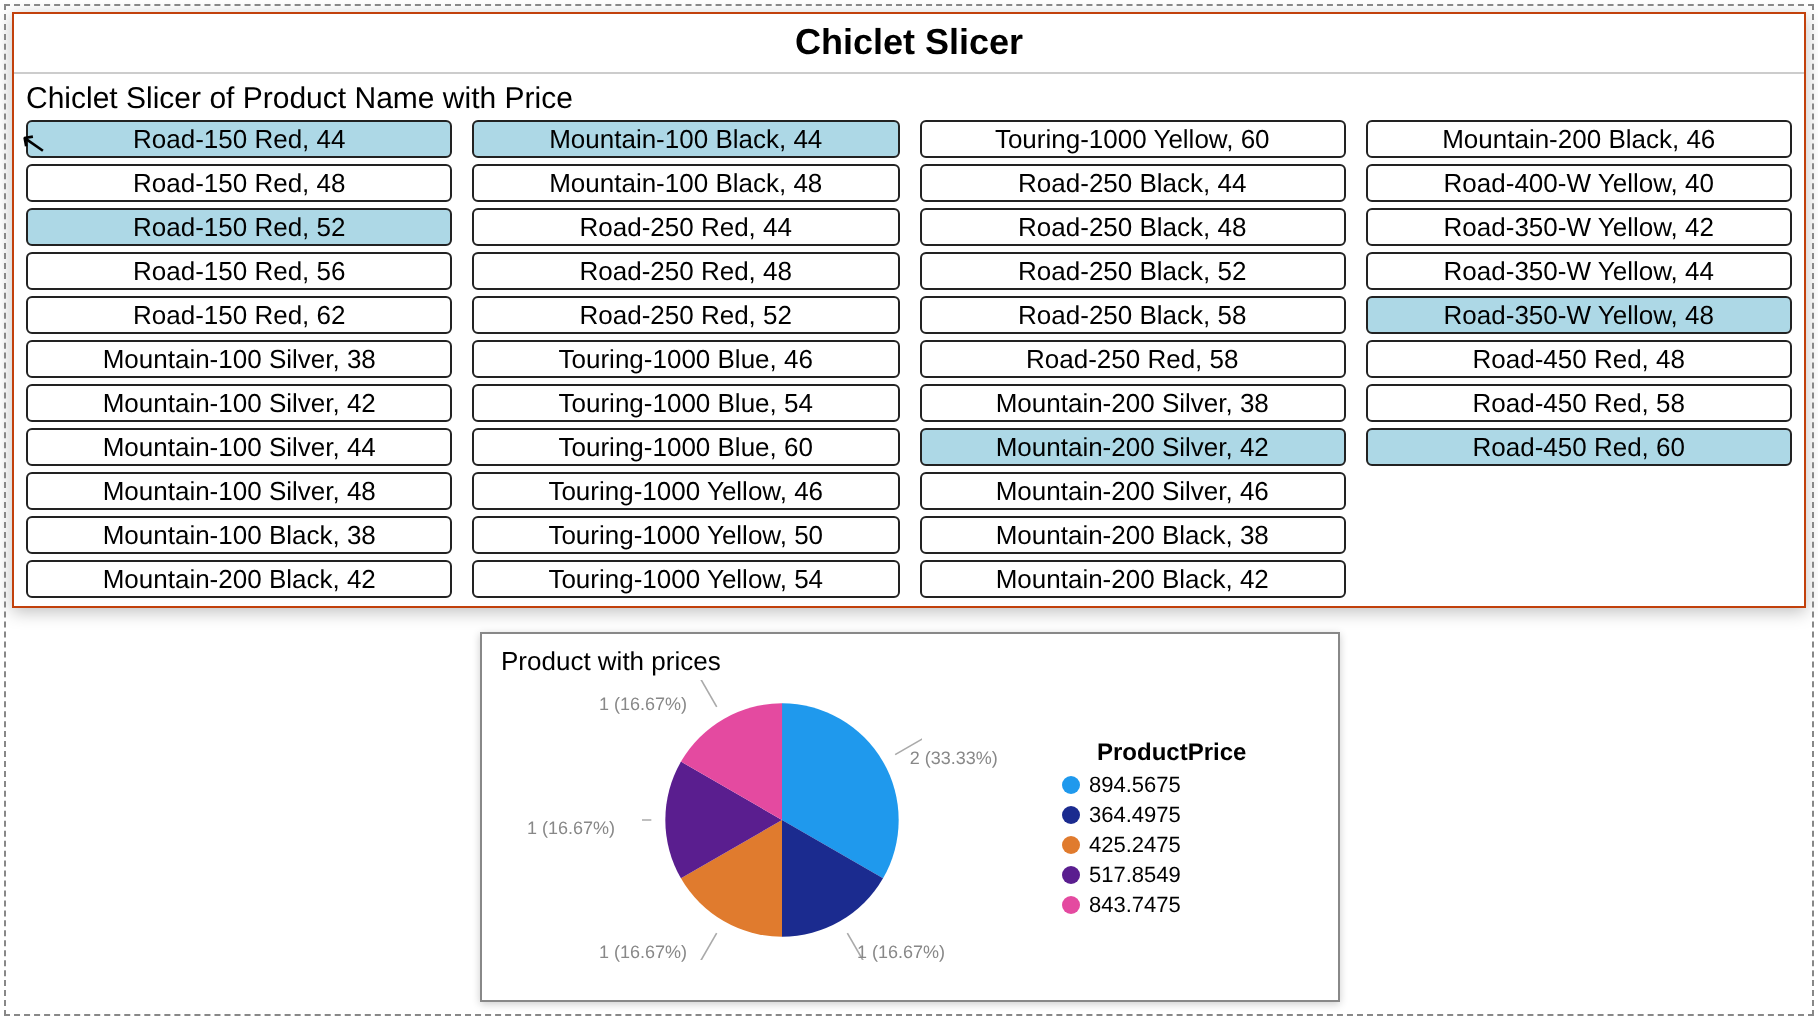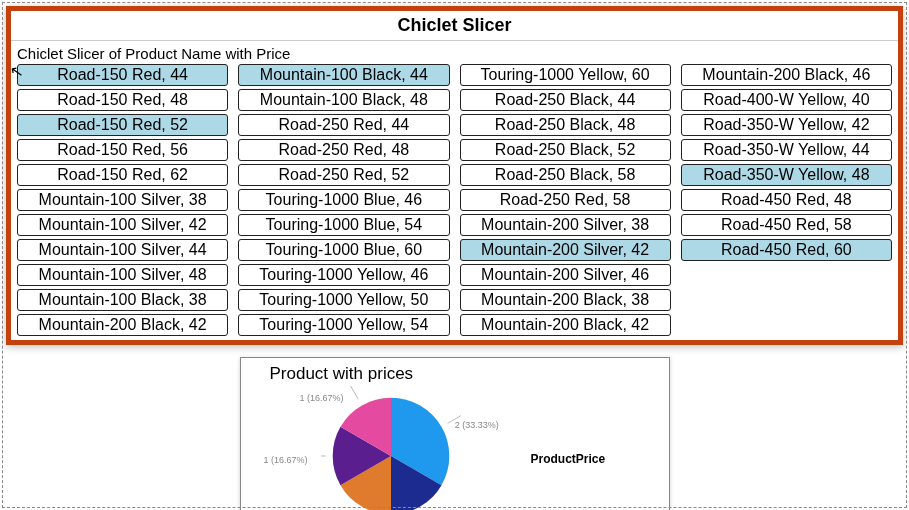--- a/index.html
+++ b/index.html
@@ -11,21 +11,21 @@
   overflow: hidden;
   position: relative;
 }
 .dashed-border {
   position: absolute;
   top: 2px; left: 2px; right: 2px; bottom: 2px;
   border: 1px dashed #888;
   pointer-events: none;
 }
 .outer {
-  border: 5px solid #c2410c;
+  border: 1px solid #c2410c;
   box-shadow: 0 2px 8px rgba(0,0,0,0.25);
   margin: 6px;
   background: #fff;
 }
 .title-bar {
   border-bottom: 1px solid #ccc;
   text-align: center;
   padding: 4px 0;
 }
 .title-bar h2 {
@@ -43,42 +43,41 @@
   display: grid;
   grid-template-columns: repeat(4, 1fr);
   grid-auto-flow: column;
   grid-template-rows: repeat(11, auto);
   gap: 3px 10px;
 }
 .chiclet {
   border: 1px solid #222;
   border-radius: 3px;
   text-align: center;
-  font-size: 16px;
+  font-size: 13px;
   padding: 1px 0;
   background: #fff;
   cursor: pointer;
   white-space: nowrap;
   overflow: hidden;
 }
 .chiclet.selected {
   background: #add8e6;
 }
 .chart-card {
   width: 430px;
   margin: 12px auto 0 auto;
   border: 1px solid #888;
   box-shadow: 0 1px 4px rgba(0,0,0,0.2);
   background: #fff;
   padding: 6px 10px 10px 10px;
 }
 .chart-title {
-  font-size: 17px;
+  font-size: 13px;
   margin-bottom: 2px;
-  margin-left: 19px;
 }
 .chart-body {
   display: flex;
   align-items: center;
 }
 .pie-wrap {
   position: relative;
   width: 280px;
   height: 150px;
 }
@@ -89,20 +88,21 @@
   color: #888;
   white-space: nowrap;
 }
 .legend {
   font-size: 11px;
 }
 .legend-title {
   font-weight: bold;
   margin-bottom: 4px;
   font-size: 12px;
+  margin-left: 18px;
 }
 .legend-row {
   display: flex;
   align-items: center;
   margin-bottom: 3px;
 }
 .legend-dot {
   width: 9px; height: 9px;
   border-radius: 50%;
   margin-right: 5px;
@@ -190,18 +190,40 @@
           <line x1="-27.974602971881623" y1="-48.51207672905368" x2="-35.96734667813352" y2="-62.37267008021188" stroke="#aaa" stroke-width="0.7"></line>
         </svg>
     <div class="pie-label" style="left: 204.35px; top: 34px;">2 (33.33%)</div>
         <div class="pie-label" style="left: 178.007px; top: 131.35px;">1 (16.67%)</div>
         <div class="pie-label" style="left: 48.9935px; top: 131.35px;">1 (16.67%)</div>
         <div class="pie-label" style="left: 13px; top: 68.9774px;">1 (16.67%)</div>
         <div class="pie-label" style="left: 49.0327px; top: 6.62733px;">1 (16.67%)</div>
       </div>
     <div class="legend">
       <div class="legend-title">ProductPrice</div>
+      <div id="legend-rows">
+          <div class="legend-row">
+            <span class="legend-dot" style="background: rgb(31, 153, 237);"></span>
+            <span>894.5675</span>
+          </div>
+          <div class="legend-row">
+            <span class="legend-dot" style="background: rgb(27, 43, 143);"></span>
+            <span>364.4975</span>
+          </div>
+          <div class="legend-row">
+            <span class="legend-dot" style="background: rgb(224, 123, 46);"></span>
+            <span>425.2475</span>
+          </div>
+          <div class="legend-row">
+            <span class="legend-dot" style="background: rgb(90, 30, 143);"></span>
+            <span>517.8549</span>
+          </div>
+          <div class="legend-row">
+            <span class="legend-dot" style="background: rgb(228, 74, 160);"></span>
+            <span>843.7475</span>
+          </div>
+        </div>
     </div>
   </div>
 </div>
 
 <span class="cursor-arrow">↖</span>
 <div class="dashed-border"></div>
 
 </body></html>

